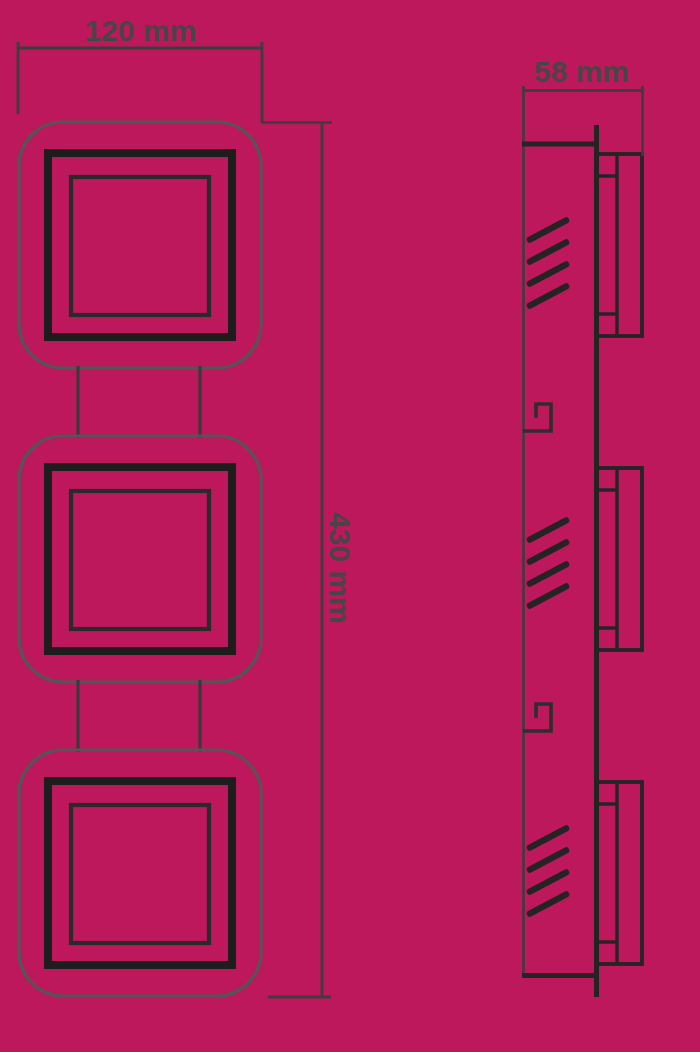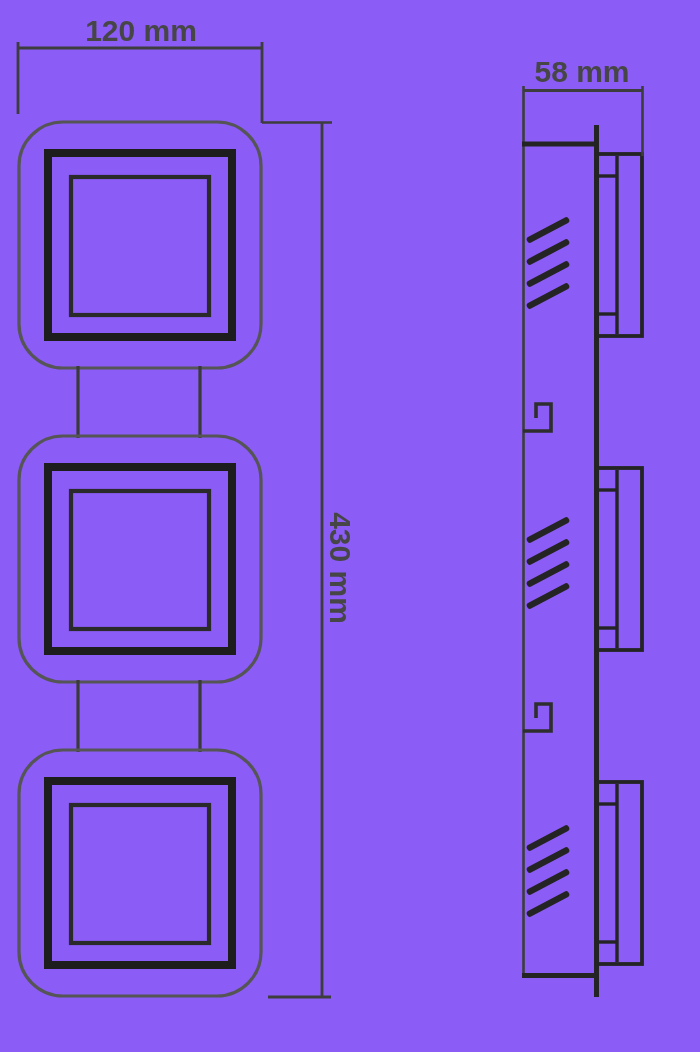--- a/index.html
+++ b/index.html
@@ -4,21 +4,21 @@
 <style>
   html,body{margin:0;padding:0;}
   body{
     font-family:"Liberation Sans", sans-serif;
     background:#ffffff;
   }
   .canvas{
     position:relative;
     width:700px;
     height:1052px;
-    background:#8b5cf6;
+    background:#be185d;
     overflow:hidden;
   }
   svg{display:block;position:absolute;left:0;top:0;}
   text{
     font-family:"Liberation Sans","DejaVu Sans",sans-serif;
     font-weight:bold;
   }
 </style>
 </head>
 <body>

